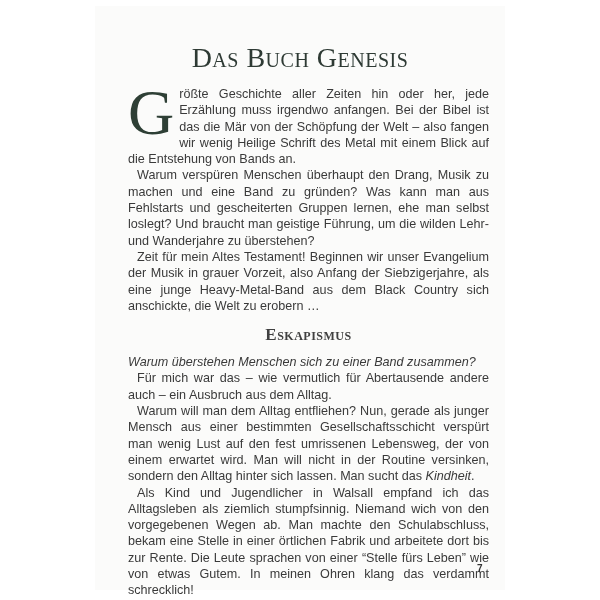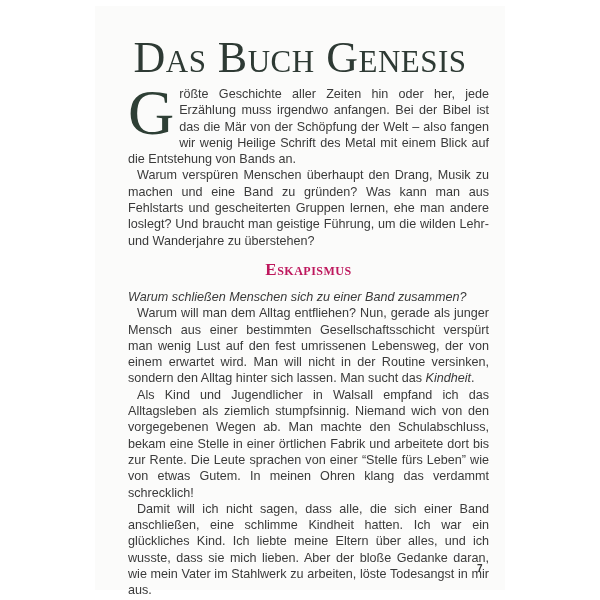--- a/index.html
+++ b/index.html
@@ -1,46 +1,48 @@
 <!DOCTYPE html>
 <html><head>
   <meta charset="utf-8">
   <style>
     html, body { margin:0; padding:0; }
     body { width:600px; height:600px; background:#ffffff; position:relative; overflow:hidden; }
     .page { position:absolute; left:95px; top:6px; width:410px; height:584px; background:#fbfbfa; }
     .title { position:absolute; left:0; top:34px; width:410px; text-align:center;
       font-family:"Liberation Serif", "DejaVu Serif", serif; font-variant:small-caps;
-      font-size:44px; color:#2e3a34; letter-spacing:0.5px; line-height:36px; margin:0; font-weight:normal; }
+      font-size:28px; color:#2e3a34; letter-spacing:0.5px; line-height:36px; margin:0; font-weight:normal; }
     .col { position:absolute; left:33px; top:80px; width:361px;
       font-family:"Liberation Sans", "DejaVu Sans", sans-serif; font-size:12.6px; line-height:16.3px; color:#3a3a3a; }
     .col p { margin:0; text-align:justify; text-indent:9px; hyphens:manual; }
     .col p.noindent { text-indent:0; }
     .dropcap { float:left; font-family:"Liberation Serif", "DejaVu Serif", serif; font-size:64px; line-height:50px;
       color:#2e3f35; margin:2px 5px 0 0; padding:0; height:49px; }
     .first { text-indent:0 !important; }
     .section { text-align:center; font-family:"Liberation Serif", "DejaVu Serif", serif; font-variant:small-caps;
-      font-weight:bold; font-size:17px; color:#be185d; margin:12px 0 10px 0; letter-spacing:0.5px; line-height:18px; }
+      font-weight:bold; font-size:17px; color:#404040; margin:12px 0 10px 0; letter-spacing:0.5px; line-height:18px; }
     .italic { font-style:italic; }
     .pagenum { position:absolute; left:382px; top:557px; font-family:"Liberation Sans", "DejaVu Sans", sans-serif;
       font-size:10px; font-weight:bold; color:#333; }
   </style>
 </head>
 <body>
 
 <div class="page">
   <h1 class="title">Das Buch Genesis</h1>
 
   <div class="col">
     <p class="first"><span class="dropcap">G</span><span>rößte Geschichte aller Zeiten hin oder her, jede Erzählung muss irgendwo anfangen. Bei der Bibel ist das die Mär von der Schöpfung der Welt – also fangen wir wenig Heilige Schrift des Metal mit einem Blick auf die Entstehung von Bands an.</span></p>
-    <p>Warum verspüren Menschen überhaupt den Drang, Musik zu machen und eine Band zu gründen? Was kann man aus Fehlstarts und gescheiterten Gruppen lernen, ehe man andere loslegt? Und braucht man geistige Führung, um die wilden Lehr- und Wanderjahre zu überstehen?</p>
+    <p>Warum verspüren Menschen überhaupt den Drang, Musik zu machen und eine Band zu gründen? Was kann man aus Fehlstarts und gescheiterten Gruppen lernen, ehe man selbst loslegt? Und braucht man geistige Führung, um die wilden Lehr- und Wanderjahre zu überstehen?</p>
+    <p>Zeit für mein Altes Testament! Beginnen wir unser Evangelium der Musik in grauer Vorzeit, also Anfang der Siebzigerjahre, als eine junge Heavy-Metal-Band aus dem Black Country sich anschickte, die Welt zu erobern …</p>
 
     <div class="section">Eskapismus</div>
 
-    <p class="noindent italic">Warum schließen Menschen sich zu einer Band zusammen?</p>
+    <p class="noindent italic">Warum überstehen Menschen sich zu einer Band zusammen?</p>
+    <p>Für mich war das – wie vermutlich für Abertausende andere auch – ein Ausbruch aus dem Alltag.</p>
     <p><span>Warum will man dem Alltag entfliehen? Nun, gerade als junger Mensch aus einer bestimmten Gesellschaftsschicht verspürt man wenig Lust auf den fest umrissenen Lebensweg, der von einem erwartet wird. Man will nicht in der Routine versinken, sondern den Alltag hinter sich lassen. Man sucht das </span><span class="italic">Kindheit</span><span>.</span></p>
     <p>Als Kind und Jugendlicher in Walsall empfand ich das Alltagsleben als ziemlich stumpfsinnig. Niemand wich von den vorgegebenen Wegen ab. Man machte den Schulabschluss, bekam eine Stelle in einer örtlichen Fabrik und arbeitete dort bis zur Rente. Die Leute sprachen von einer “Stelle fürs Leben” wie von etwas Gutem. In meinen Ohren klang das verdammt schrecklich!</p>
     <p>Damit will ich nicht sagen, dass alle, die sich einer Band anschließen, eine schlimme Kindheit hatten. Ich war ein glückliches Kind. Ich liebte meine Eltern über alles, und ich wusste, dass sie mich lieben. Aber der bloße Gedanke daran, wie mein Vater im Stahlwerk zu arbeiten, löste Todesangst in mir aus.</p>
 
   </div>
 
   <div class="pagenum">7</div>
 </div>
 
 </body></html>

